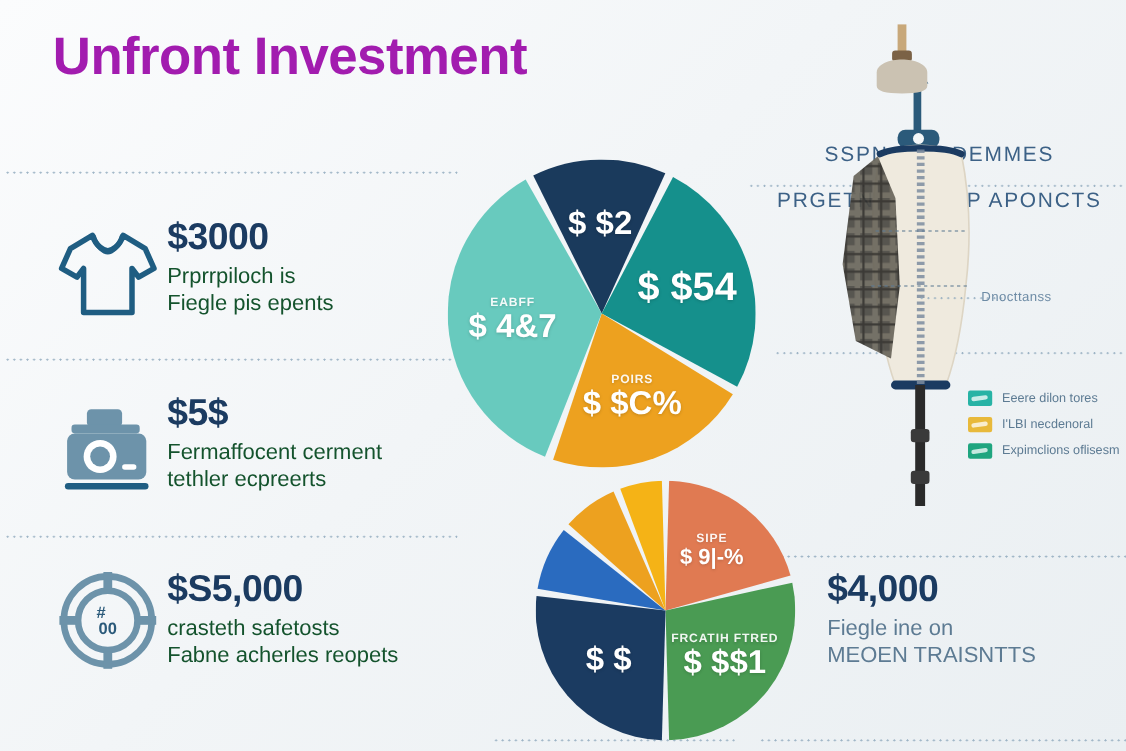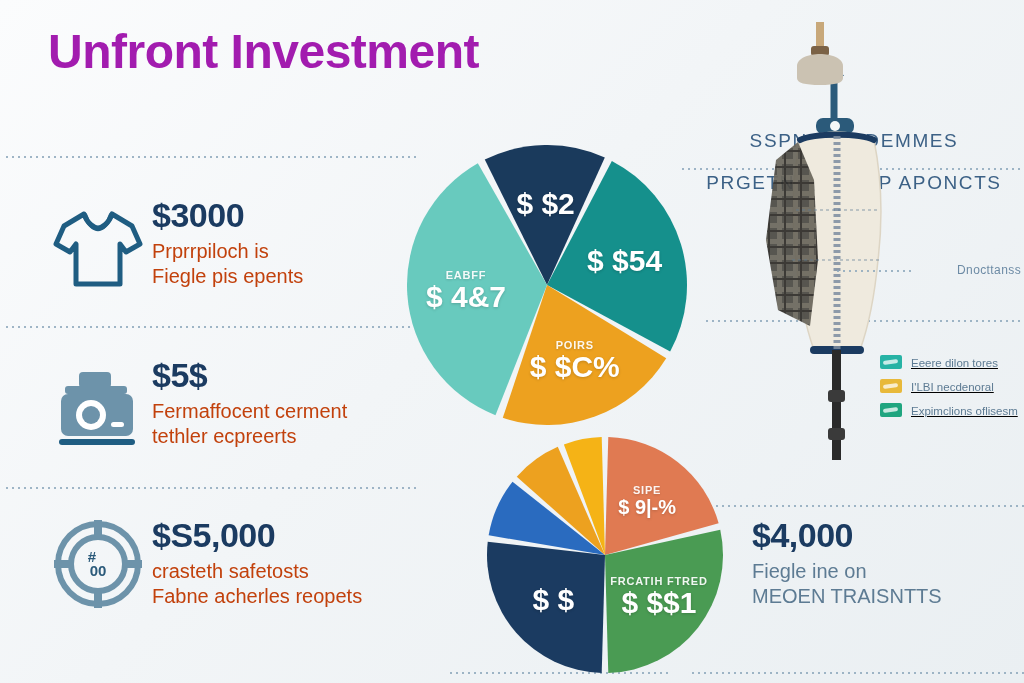--- a/index.html
+++ b/index.html
@@ -32,21 +32,21 @@
 
   
   .stat-row { position:absolute; left:44px; display:flex; align-items:flex-end; }
   .stat-icon { width:108px; flex:0 0 108px; display:flex; align-items:center; justify-content:center; }
   .stat-text { padding-top:2px; }
   .stat-value {
     font-size:34px; font-weight:bold; color:#1b3b61;
     line-height:1.05; letter-spacing:-.5px; white-space:nowrap;
   }
   .stat-desc {
-    font-size:20px; color:#c2410c; line-height:1.28;
+    font-size:20px; color:#14532d; line-height:1.28;
     margin-top:5px; white-space:nowrap;
   }
 
   
   .pie-wrap { position:absolute; }
   .slice-label {
     position:absolute; color:#ffffff; font-weight:bold;
     text-align:center; line-height:1; pointer-events:none;
     text-shadow:0 1px 3px rgba(0,0,0,.18);
     white-space:nowrap;
@@ -60,21 +60,21 @@
   
   .right-head { position:absolute; text-align:center; width:340px; left:684px; }
   .right-head-1 { font-size:19px; color:#3c6186; letter-spacing:1.6px; font-weight:400; }
   .right-head-2 { font-size:19px; color:#3c6186; letter-spacing:1.6px; font-weight:400; }
 
   .callout-label {
     position:absolute; font-size:12px; color:#6d8ba5; letter-spacing:.4px;
   }
 
   .legend { position:absolute; left:880px; top:355px; }
-  .legend-item { display:flex; align-items:flex-end; margin-bottom:10px;text-decoration:underline; }
+  .legend-item { display:flex; align-items:center; margin-bottom:10px; }
   .legend-swatch {
     width:22px; height:14px; border-radius:2px; margin-right:9px;
     flex:0 0 22px; position:relative; overflow:hidden;
   }
   .legend-swatch::after {
     content:""; position:absolute; left:3px; top:5px; width:15px; height:4px;
     background:rgba(255,255,255,.75); border-radius:3px;
     transform:rotate(-8deg);
   }
   .legend-text { font-size:11.5px; color:#5d7b93; white-space:nowrap; }
@@ -170,21 +170,21 @@
   <div class="pie-wrap" id="main-pie-wrap" style="left:407px; top:145px; width:280px; height:280px;">
     <svg id="main-pie-svg" width="280" height="280" viewBox="0 0 280 280">
         <path d="M 140 140 L 77.75107491411013 14.600353566482212 A 140 140 0 0 1 197.83462017543587 12.504287487135215 Z" fill="#1a3a5c"></path>
         <path d="M 140 140 L 204.86144491678067 15.931498907629944 A 140 140 0 0 1 263.1508002013263 206.58738926983855 Z" fill="#15908c"></path>
         <path d="M 140 140 L 259.2417707800267 213.35802683581107 A 140 140 0 0 1 95.80913482740567 272.84264163022954 Z" fill="#eda11f"></path>
         <path d="M 140 140 L 88.46256262414511 270.16870802435517 A 140 140 0 0 1 70.84813867820756 18.270709869269396 Z" fill="#68cabe"></path>
       </svg>
   <div class="slice-label" style="left: 138.583px; top: 58.8124px; transform: translate(-50%, -50%);">
         <span class="big" style="font-size:30px">$ $2</span>
       </div><div class="slice-label" style="left: 217.652px; top: 116.259px; transform: translate(-50%, -50%);">
-        <span class="big" style="font-size:30px">$ $54</span>
+        <span class="big" style="font-size:36px">$ $54</span>
       </div><div class="slice-label" style="left: 167.772px; top: 216.303px; transform: translate(-50%, -50%);">
         <span class="tiny">POIRS</span>
         <span class="big" style="font-size:30px">$ $C%</span>
       </div><div class="slice-label" style="left: 58.9978px; top: 145.664px; transform: translate(-50%, -50%);">
         <span class="tiny">EABFF</span>
         <span class="big" style="font-size:30px">$ 4&amp;7</span>
       </div></div>
 
   <div class="pie-wrap" id="secondary-pie-wrap" style="left:487px; top:437px; width:236px; height:236px;">
     <svg id="secondary-pie-svg" width="236" height="236" viewBox="0 0 236 236">
@@ -254,21 +254,21 @@
   </div>
 
   <svg style="position:absolute; left:775px; top:22px;" width="90" height="66" viewBox="0 0 90 66">
     <rect x="41" y="0" width="8" height="28" fill="#c8a87a"></rect>
     <rect x="36" y="24" width="18" height="10" rx="3" fill="#7b6246"></rect>
     <path d="M22 44 C22 36 34 32 45 32 C56 32 68 36 68 44 L68 56 C68 61 60 63 45 63
              C30 63 22 61 22 56 Z" fill="#cbc2b2"></path>
   </svg>
 
   <div class="dotline" style="left:835px; top:270px; width:78px;"></div>
-  <div class="callout-label" style="left:957px; top:263px;">Dnocttanss</div>
+  <div class="callout-label" style="left:892px; top:263px;">Dnocttanss</div>
 
   <div class="legend">
     <div class="legend-item">
       <span class="legend-swatch" id="sw0" style="background: rgb(39, 179, 165);"></span>
       <span class="legend-text">Eeere dilon tores</span>
     </div>
     <div class="legend-item">
       <span class="legend-swatch" id="sw1" style="background: rgb(232, 185, 58);"></span>
       <span class="legend-text">I'LBI necdenoral</span>
     </div>

